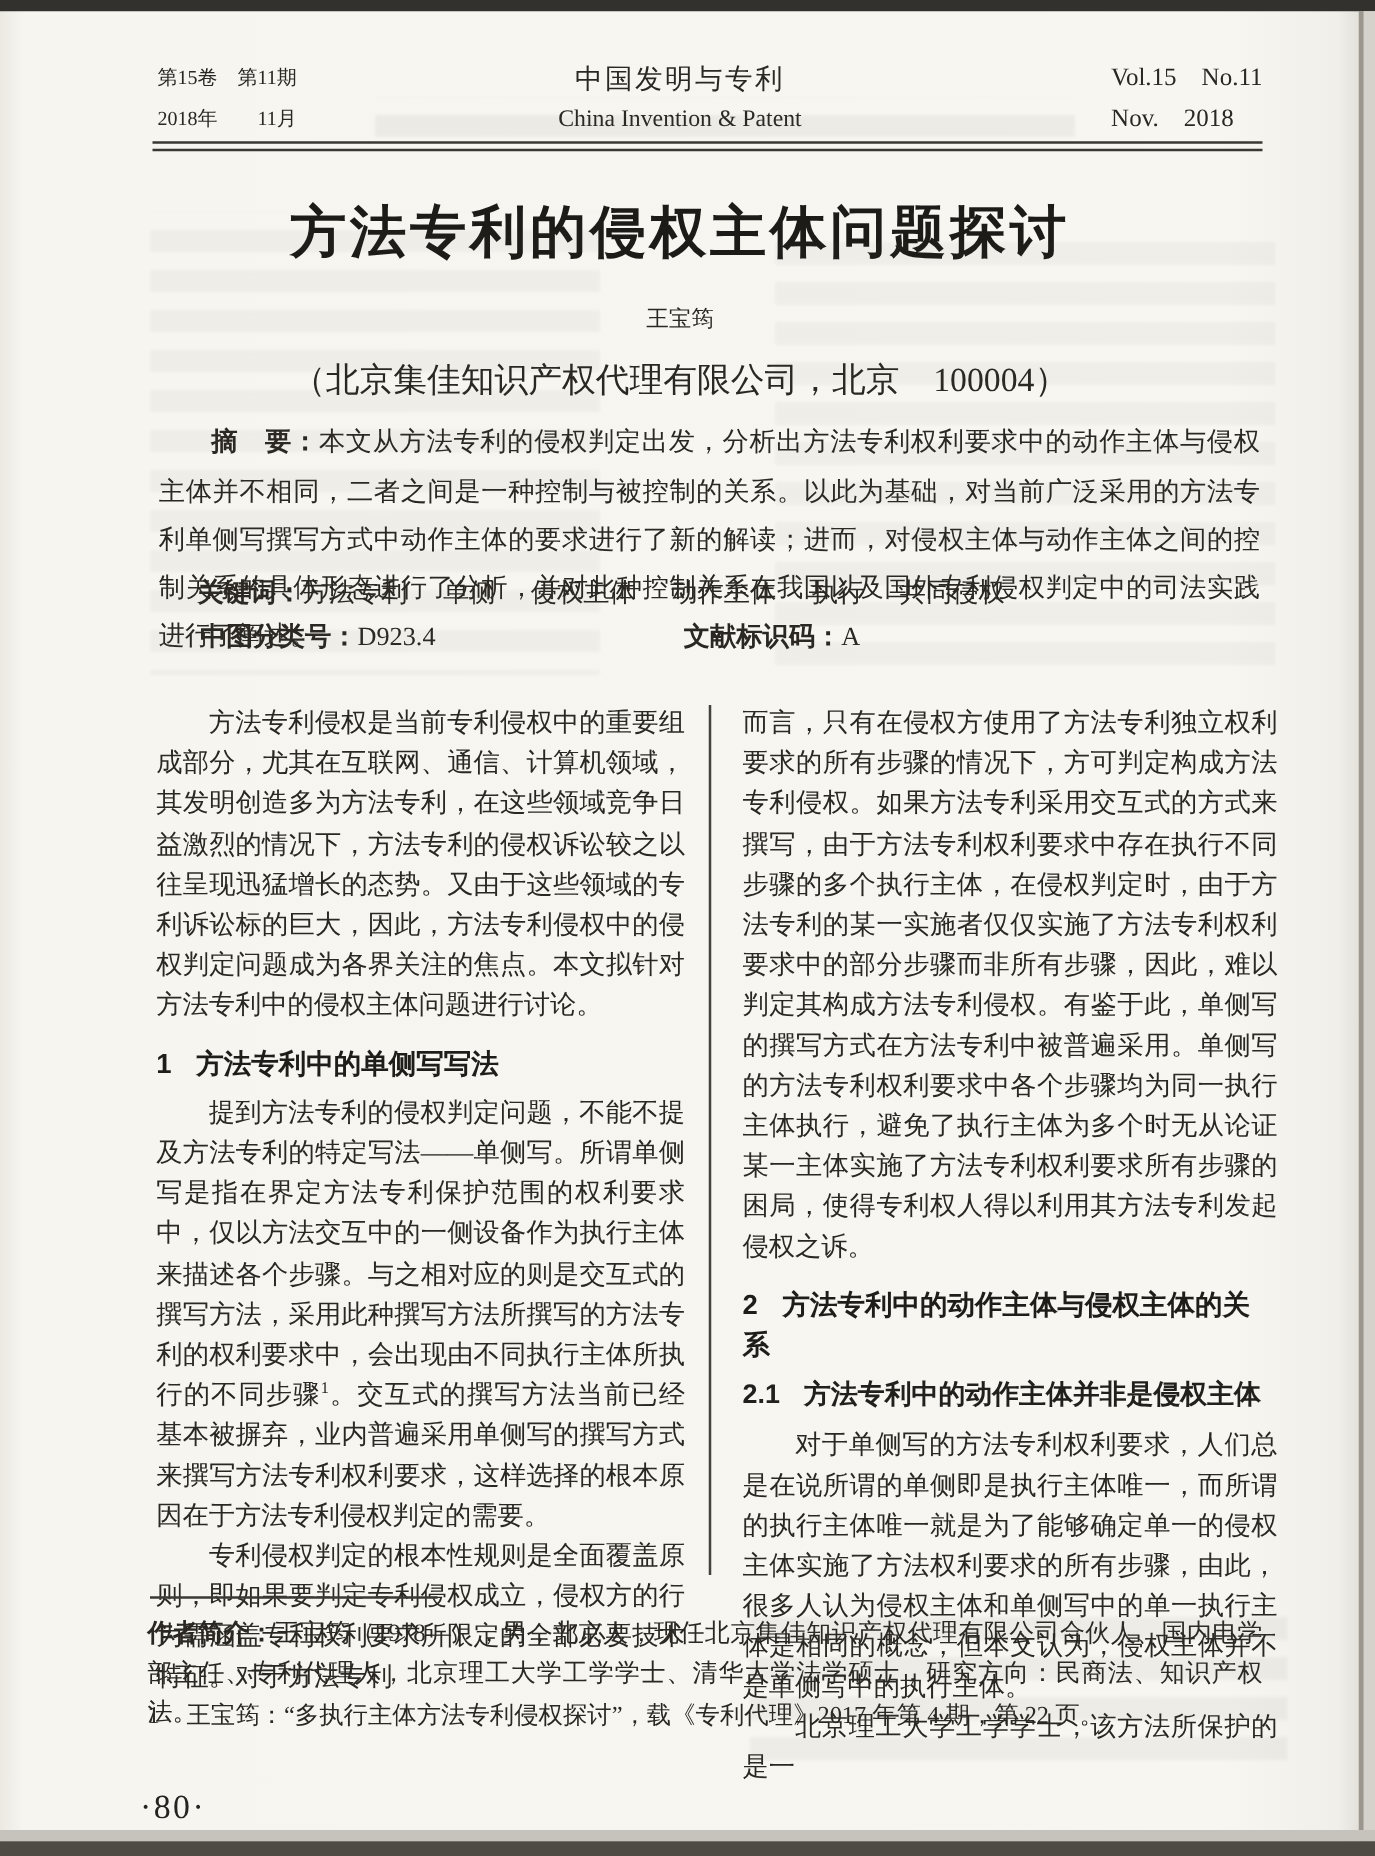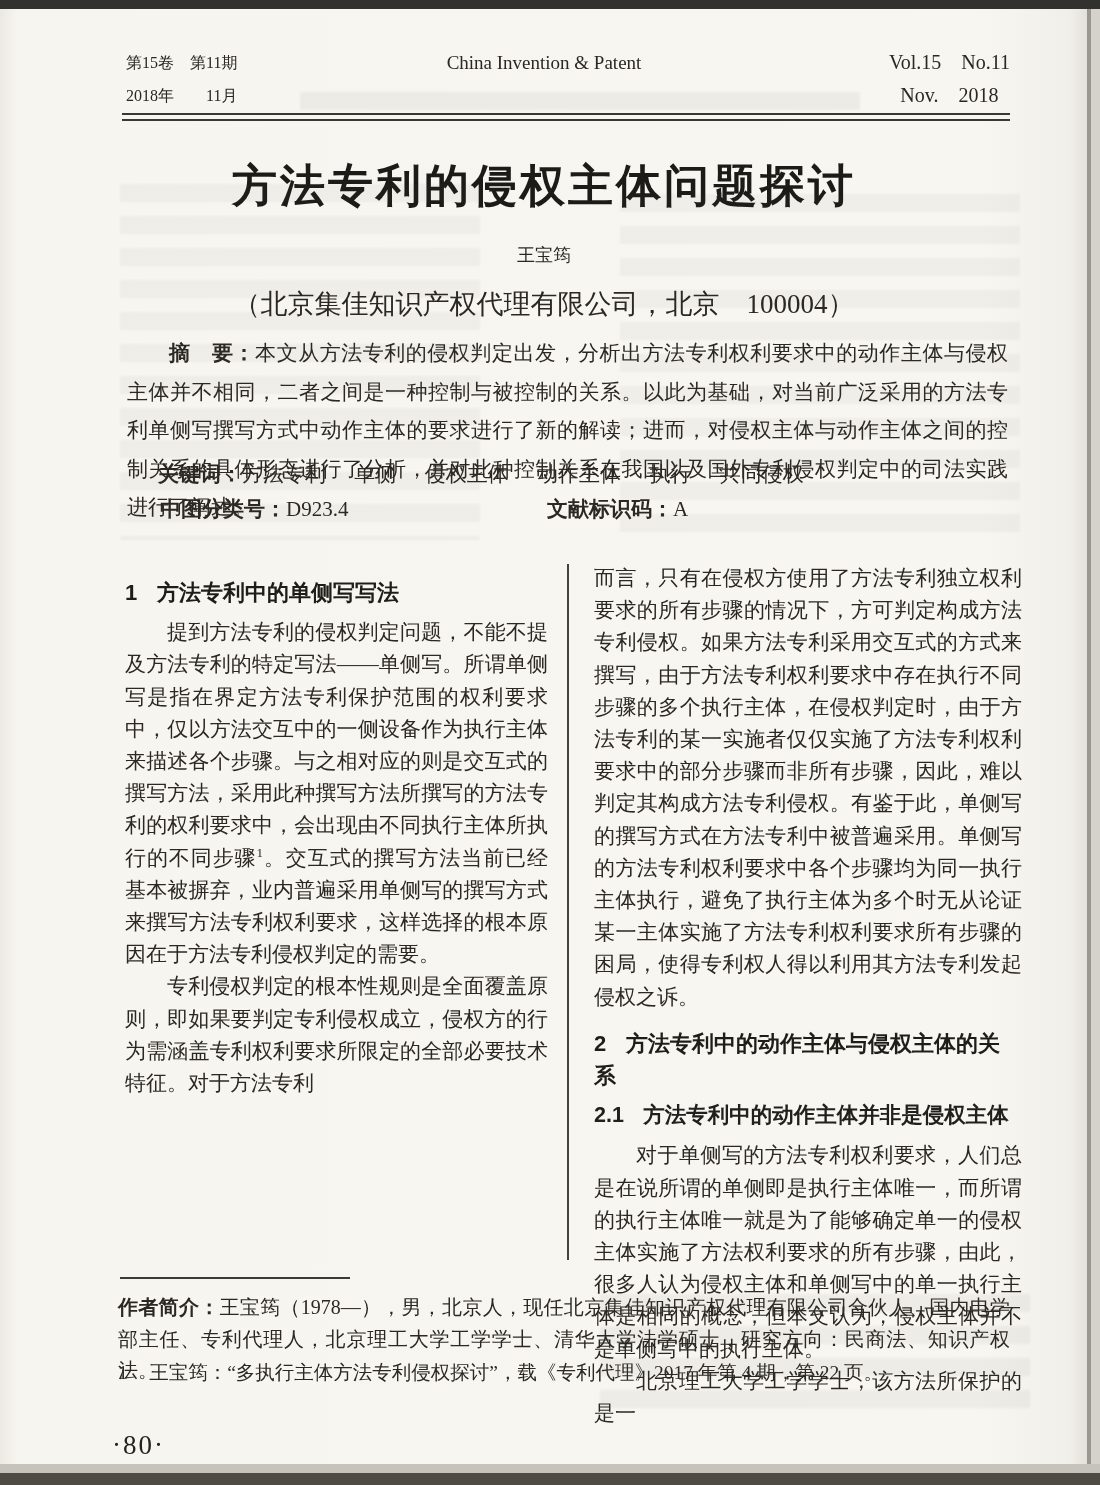--- a/index.html
+++ b/index.html
@@ -30,21 +30,21 @@
   .g3 { left:620px; top:180px; width:400px; height:360px; opacity:0.045; }
   .g4 { left:600px; top:1280px; width:430px; height:130px; opacity:0.055; }
 
   .sans { font-family:"Liberation Sans", sans-serif; }
 
   
   .hdr-left  { position:absolute; left:126px; top:46px; font-size:16px; line-height:33px; }
   .hdr-center{ position:absolute; left:0; top:46px; width:1088px; text-align:center; line-height:33px; }
   .hdr-center .cn { font-size:22px; letter-spacing:2px; }
   .hdr-center .en { font-size:19px; }
-  .hdr-right { position:absolute; right:78px; top:46px; font-size:20px; line-height:33px; text-align:center; }
+  .hdr-right { position:absolute; right:78px; top:46px; font-size:20px; line-height:33px; text-align:left; }
   .rule-double {
     position:absolute; left:122px; right:78px; top:113px; height:4px;
     border-top:2.5px solid #3a3833; border-bottom:2.5px solid #3a3833;
   }
 
   
   .art-title {
     position:absolute; left:0; top:156px; width:1088px; text-align:center;
     font-size:45px; font-weight:700; letter-spacing:3px; color:#1d1b17;
   }
@@ -101,20 +101,21 @@
 </head>
 <body>
 
 <div class="page">
 
   <div class="hdr-left">
     <div>第15卷　第11期</div>
     <div>2018年　　11月</div>
   </div>
   <div class="hdr-center">
+    <div class="cn">中国发明与专利</div>
     <div class="en">China Invention &amp; Patent</div>
   </div>
   <div class="hdr-right">
     <div>Vol.15　No.11</div>
     <div>Nov.　2018</div>
   </div>
   <div class="rule-double"></div>
 
   <div class="art-title sans">方法专利的侵权主体问题探讨</div>
   <div class="art-author">王宝筠</div>
@@ -125,20 +126,21 @@
   <div class="kw-row"><span class="lbl">关键词：</span><span class="kw">方法专利</span><span class="kw">单侧</span><span class="kw">侵权主体</span><span class="kw">动作主体</span><span class="kw">执行</span><span class="kw">共同侵权</span></div>
 
   <div class="clc-row">
     <span class="clc"><span class="lbl">中图分类号：</span><span>D923.4</span></span>
     <span class="dcode"><span class="lbl">文献标识码：</span><span>A</span></span>
   </div>
 
   <div class="col-divider"></div>
 
   <div class="col col-left">
+    <p>方法专利侵权是当前专利侵权中的重要组成部分，尤其在互联网、通信、计算机领域，其发明创造多为方法专利，在这些领域竞争日益激烈的情况下，方法专利的侵权诉讼较之以往呈现迅猛增长的态势。又由于这些领域的专利诉讼标的巨大，因此，方法专利侵权中的侵权判定问题成为各界关注的焦点。本文拟针对方法专利中的侵权主体问题进行讨论。</p>
     <h3 class="sec"><span class="num">1</span><span>方法专利中的单侧写写法</span></h3>
     <p><span>提到方法专利的侵权判定问题，不能不提及方法专利的特定写法——单侧写。所谓单侧写是指在界定方法专利保护范围的权利要求中，仅以方法交互中的一侧设备作为执行主体来描述各个步骤。与之相对应的则是交互式的撰写方法，采用此种撰写方法所撰写的方法专利的权利要求中，会出现由不同执行主体所执行的不同步骤</span><sup class="fnref">1</sup><span>。交互式的撰写方法当前已经基本被摒弃，业内普遍采用单侧写的撰写方式来撰写方法专利权利要求，这样选择的根本原因在于方法专利侵权判定的需要。</span></p>
     <p>专利侵权判定的根本性规则是全面覆盖原则，即如果要判定专利侵权成立，侵权方的行为需涵盖专利权利要求所限定的全部必要技术特征。对于方法专利</p>
   </div>
 
   <div class="col col-right">
     <p class="cont">而言，只有在侵权方使用了方法专利独立权利要求的所有步骤的情况下，方可判定构成方法专利侵权。如果方法专利采用交互式的方式来撰写，由于方法专利权利要求中存在执行不同步骤的多个执行主体，在侵权判定时，由于方法专利的某一实施者仅仅实施了方法专利权利要求中的部分步骤而非所有步骤，因此，难以判定其构成方法专利侵权。有鉴于此，单侧写的撰写方式在方法专利中被普遍采用。单侧写的方法专利权利要求中各个步骤均为同一执行主体执行，避免了执行主体为多个时无从论证某一主体实施了方法专利权利要求所有步骤的困局，使得专利权人得以利用其方法专利发起侵权之诉。</p>
     <h3 class="sec"><span class="num">2</span><span>方法专利中的动作主体与侵权主体的关系</span></h3>
     <h4 class="subsec"><span class="num">2.1</span><span>方法专利中的动作主体并非是侵权主体</span></h4>
     <p>对于单侧写的方法专利权利要求，人们总是在说所谓的单侧即是执行主体唯一，而所谓的执行主体唯一就是为了能够确定单一的侵权主体实施了方法权利要求的所有步骤，由此，很多人认为侵权主体和单侧写中的单一执行主体是相同的概念，但本文认为，侵权主体并不是单侧写中的执行主体。</p>

